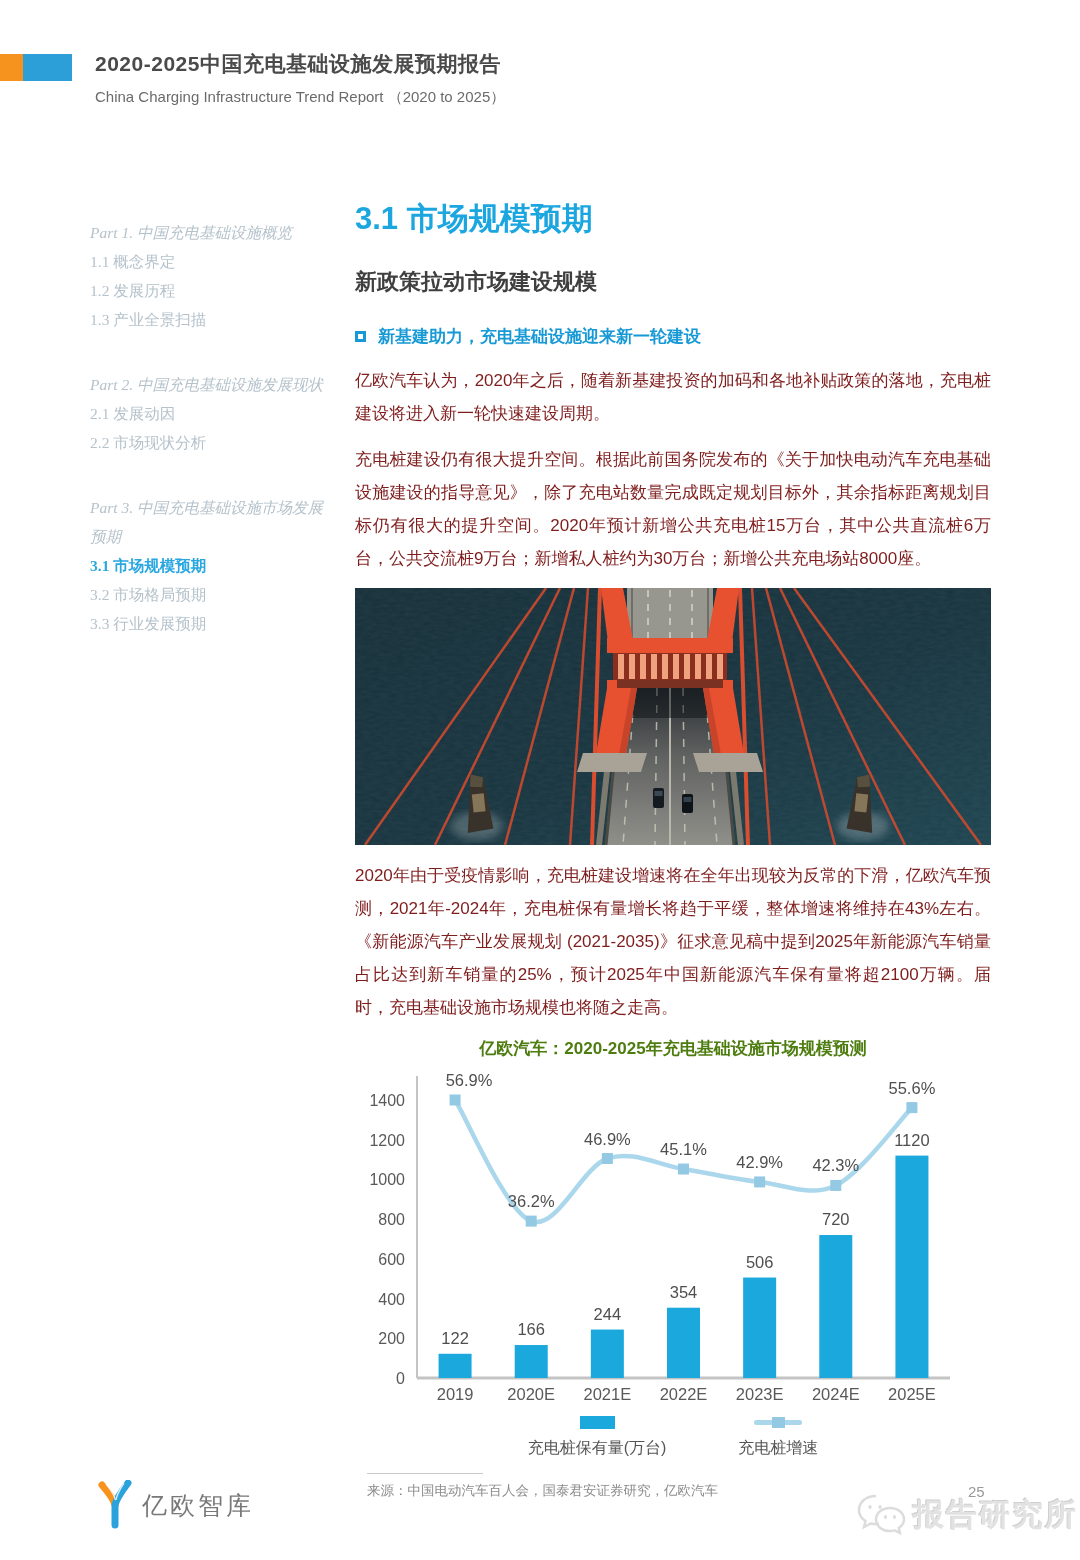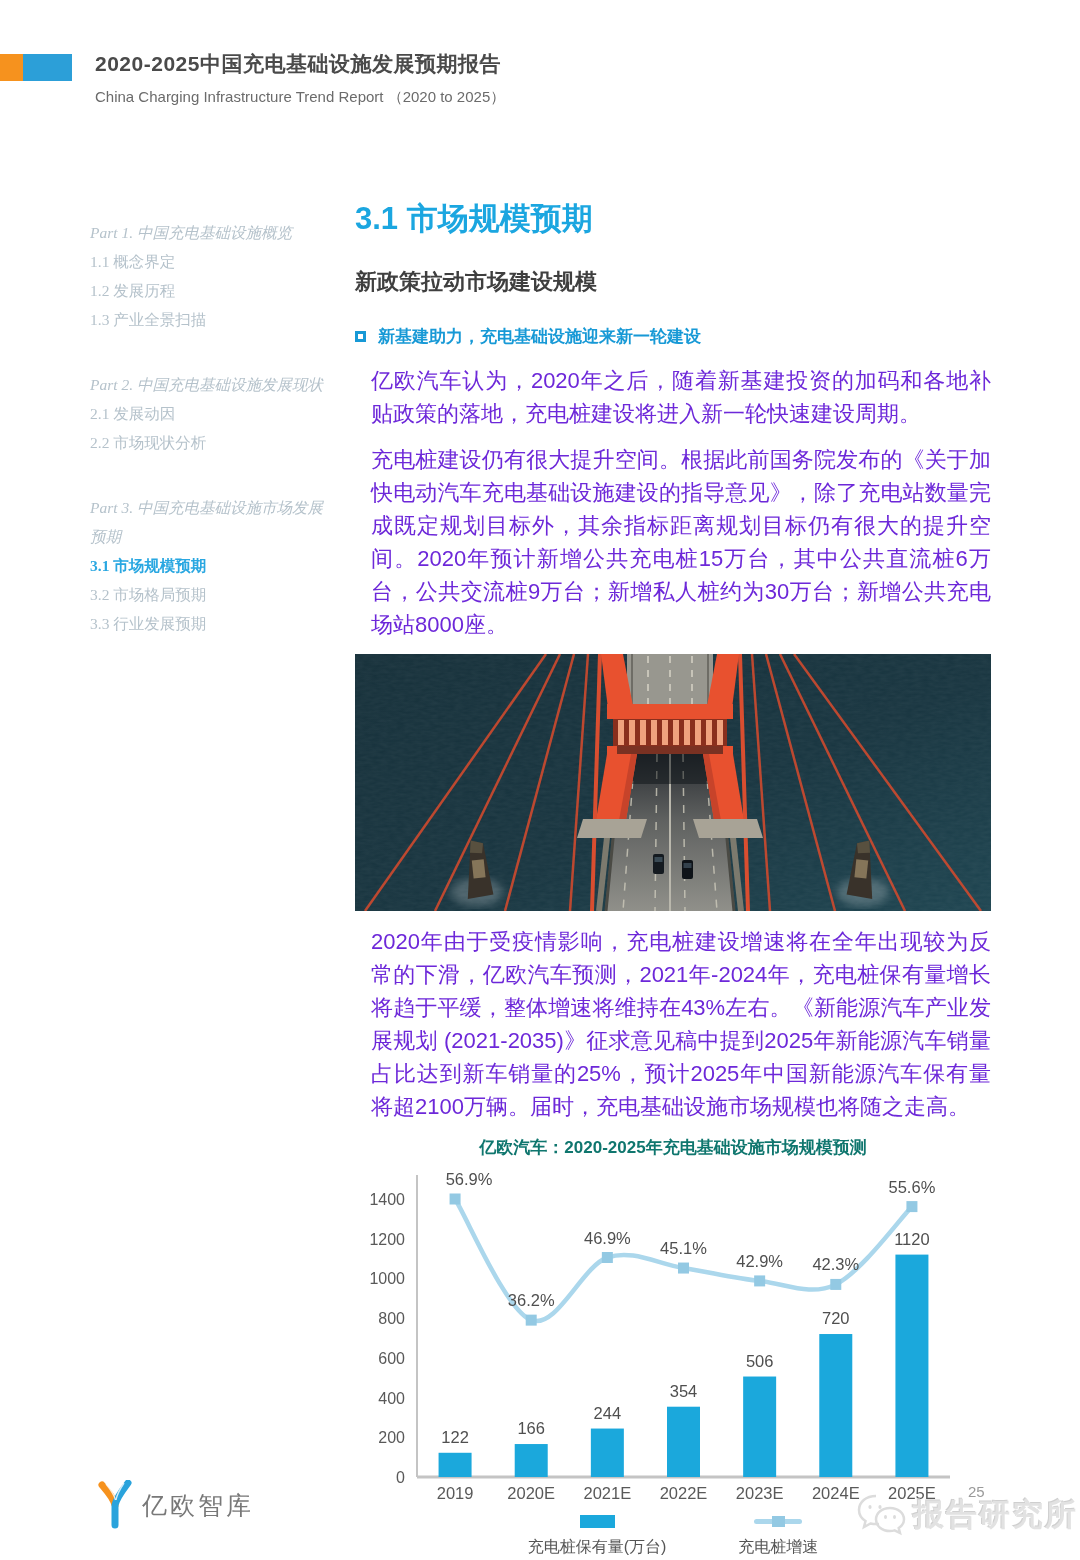--- a/index.html
+++ b/index.html
@@ -20,25 +20,25 @@
   .side-part { line-height:29px;font-style:italic; }
   .side-gap  { margin-top:36px; }
   .side-active { color:#29A7E1; font-weight:bold; }
   
   .main { position:absolute; left:355px; top:198px; width:636px; }
   .sec-title { font-size:31px; font-weight:bold; color:#1BA6E0; margin-bottom:27px; }
   .sec-sub   { font-size:22px; color:#3f3f3f; font-weight:600; margin-bottom:28px; }
   .bullet-row { display:flex; align-items:center; margin-bottom:16px; }
   .bullet-sq { width:11px; height:11px; border:3px solid #1799D6; margin-right:12px; flex:0 0 auto; }
   .bullet-txt { font-size:17px; font-weight:bold; color:#1799D6; }
-  .para { font-size:22px; color:#6d28d9; line-height:33px; text-align:justify; margin-bottom:13px;margin-left:16px; }
+  .para { font-size:17px; color:#7f1d1d; line-height:33px; text-align:justify; margin-bottom:13px; }
   .figure { width:636px; height:257px; margin:7px 0 14px 0; display:block; }
   
   .chart-block { margin-top:4px; }
-  .chart-title { text-align:center; font-size:17px; font-weight:bold; color:#0f766e; margin-bottom:8px; }
+  .chart-title { text-align:center; font-size:17px; font-weight:bold; color:#4d7c0f; margin-bottom:8px; }
   .legend-row { display:flex; justify-content:center; align-items:center; gap:72px; margin-top:2px;
     font-size:16px; color:#555; }
   .lg-item { display:flex; align-items:center; gap:9px;flex-direction:column; }
   .lg-bar { width:35px; height:13px; background:#1BA8DC; display:inline-block; }
   .lg-line { position:relative; width:48px; height:13px; display:inline-block; }
   .lg-line .ln { position:absolute; left:0; top:4px; width:48px; height:5px; background:#ABD7EC; border-radius:3px; }
   .lg-line .mk { position:absolute; left:18px; top:1px; width:13px; height:11px; background:#93C9E3; }
   .src-rule { width:116px; border-top:1px solid #c9c9c9; margin:14px 0 0 12px; }
   .src-text { font-size:13.5px; color:#8b8b8b; margin:8px 0 0 12px; }
   

